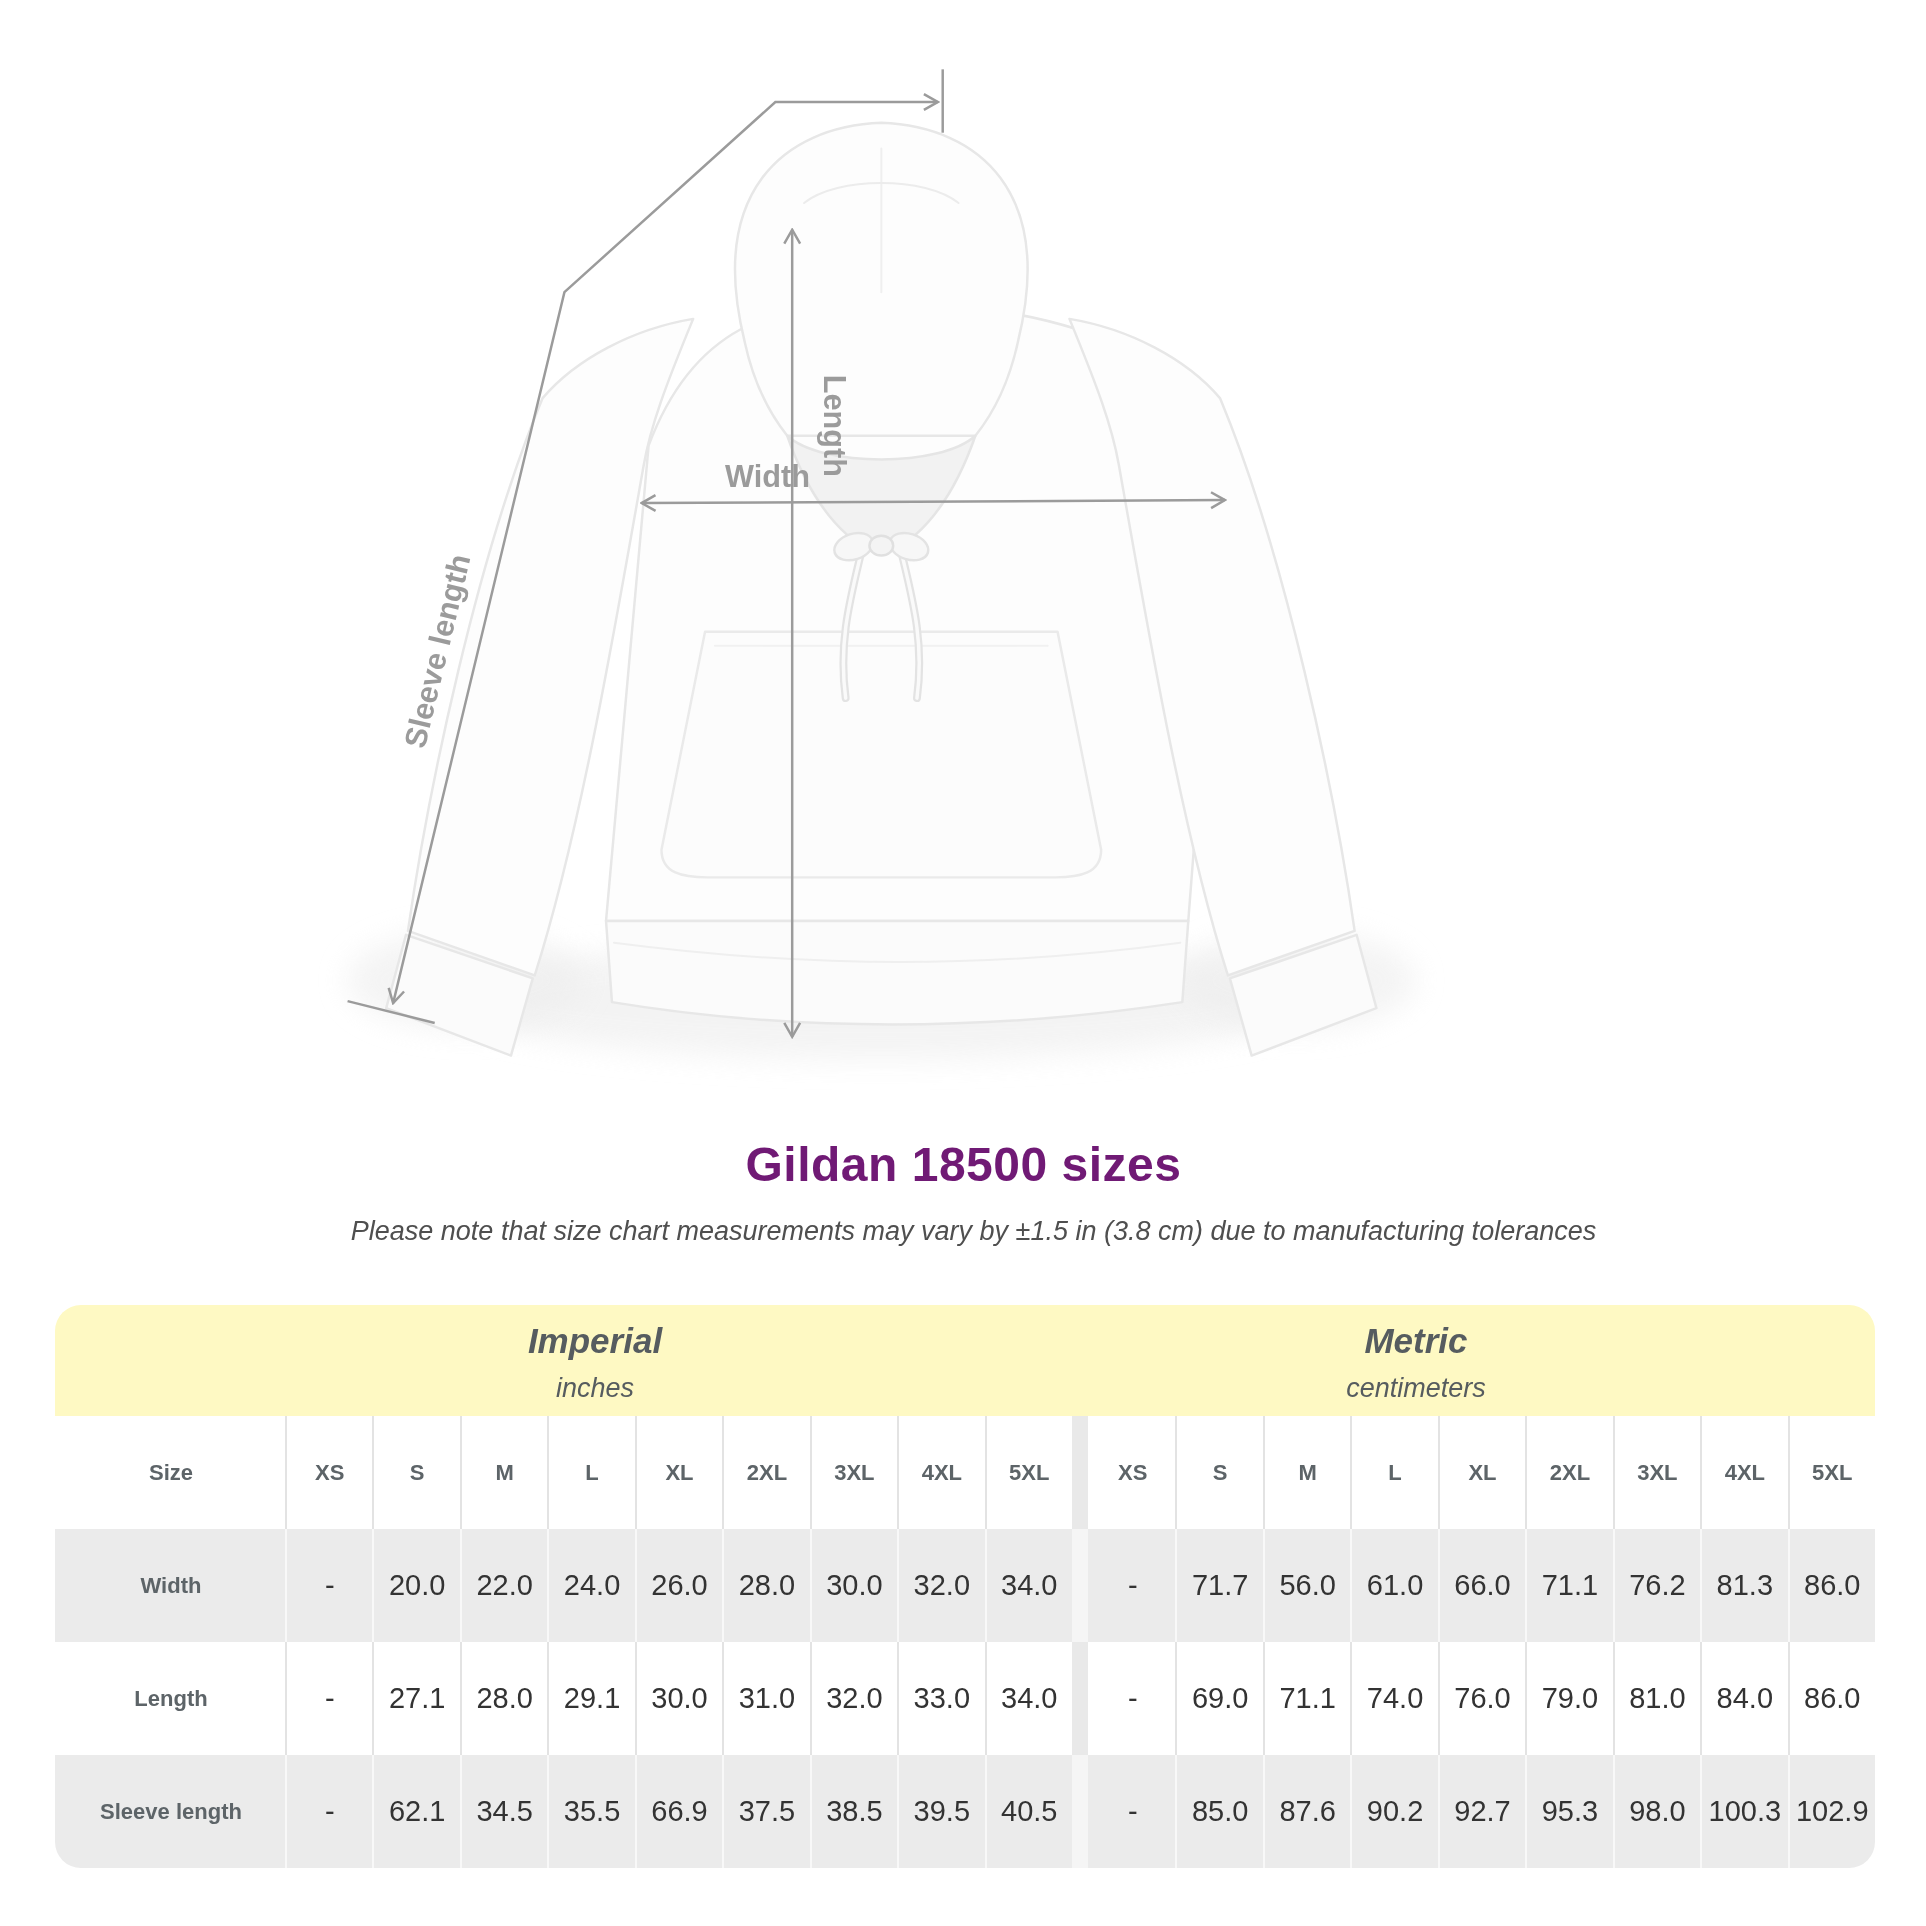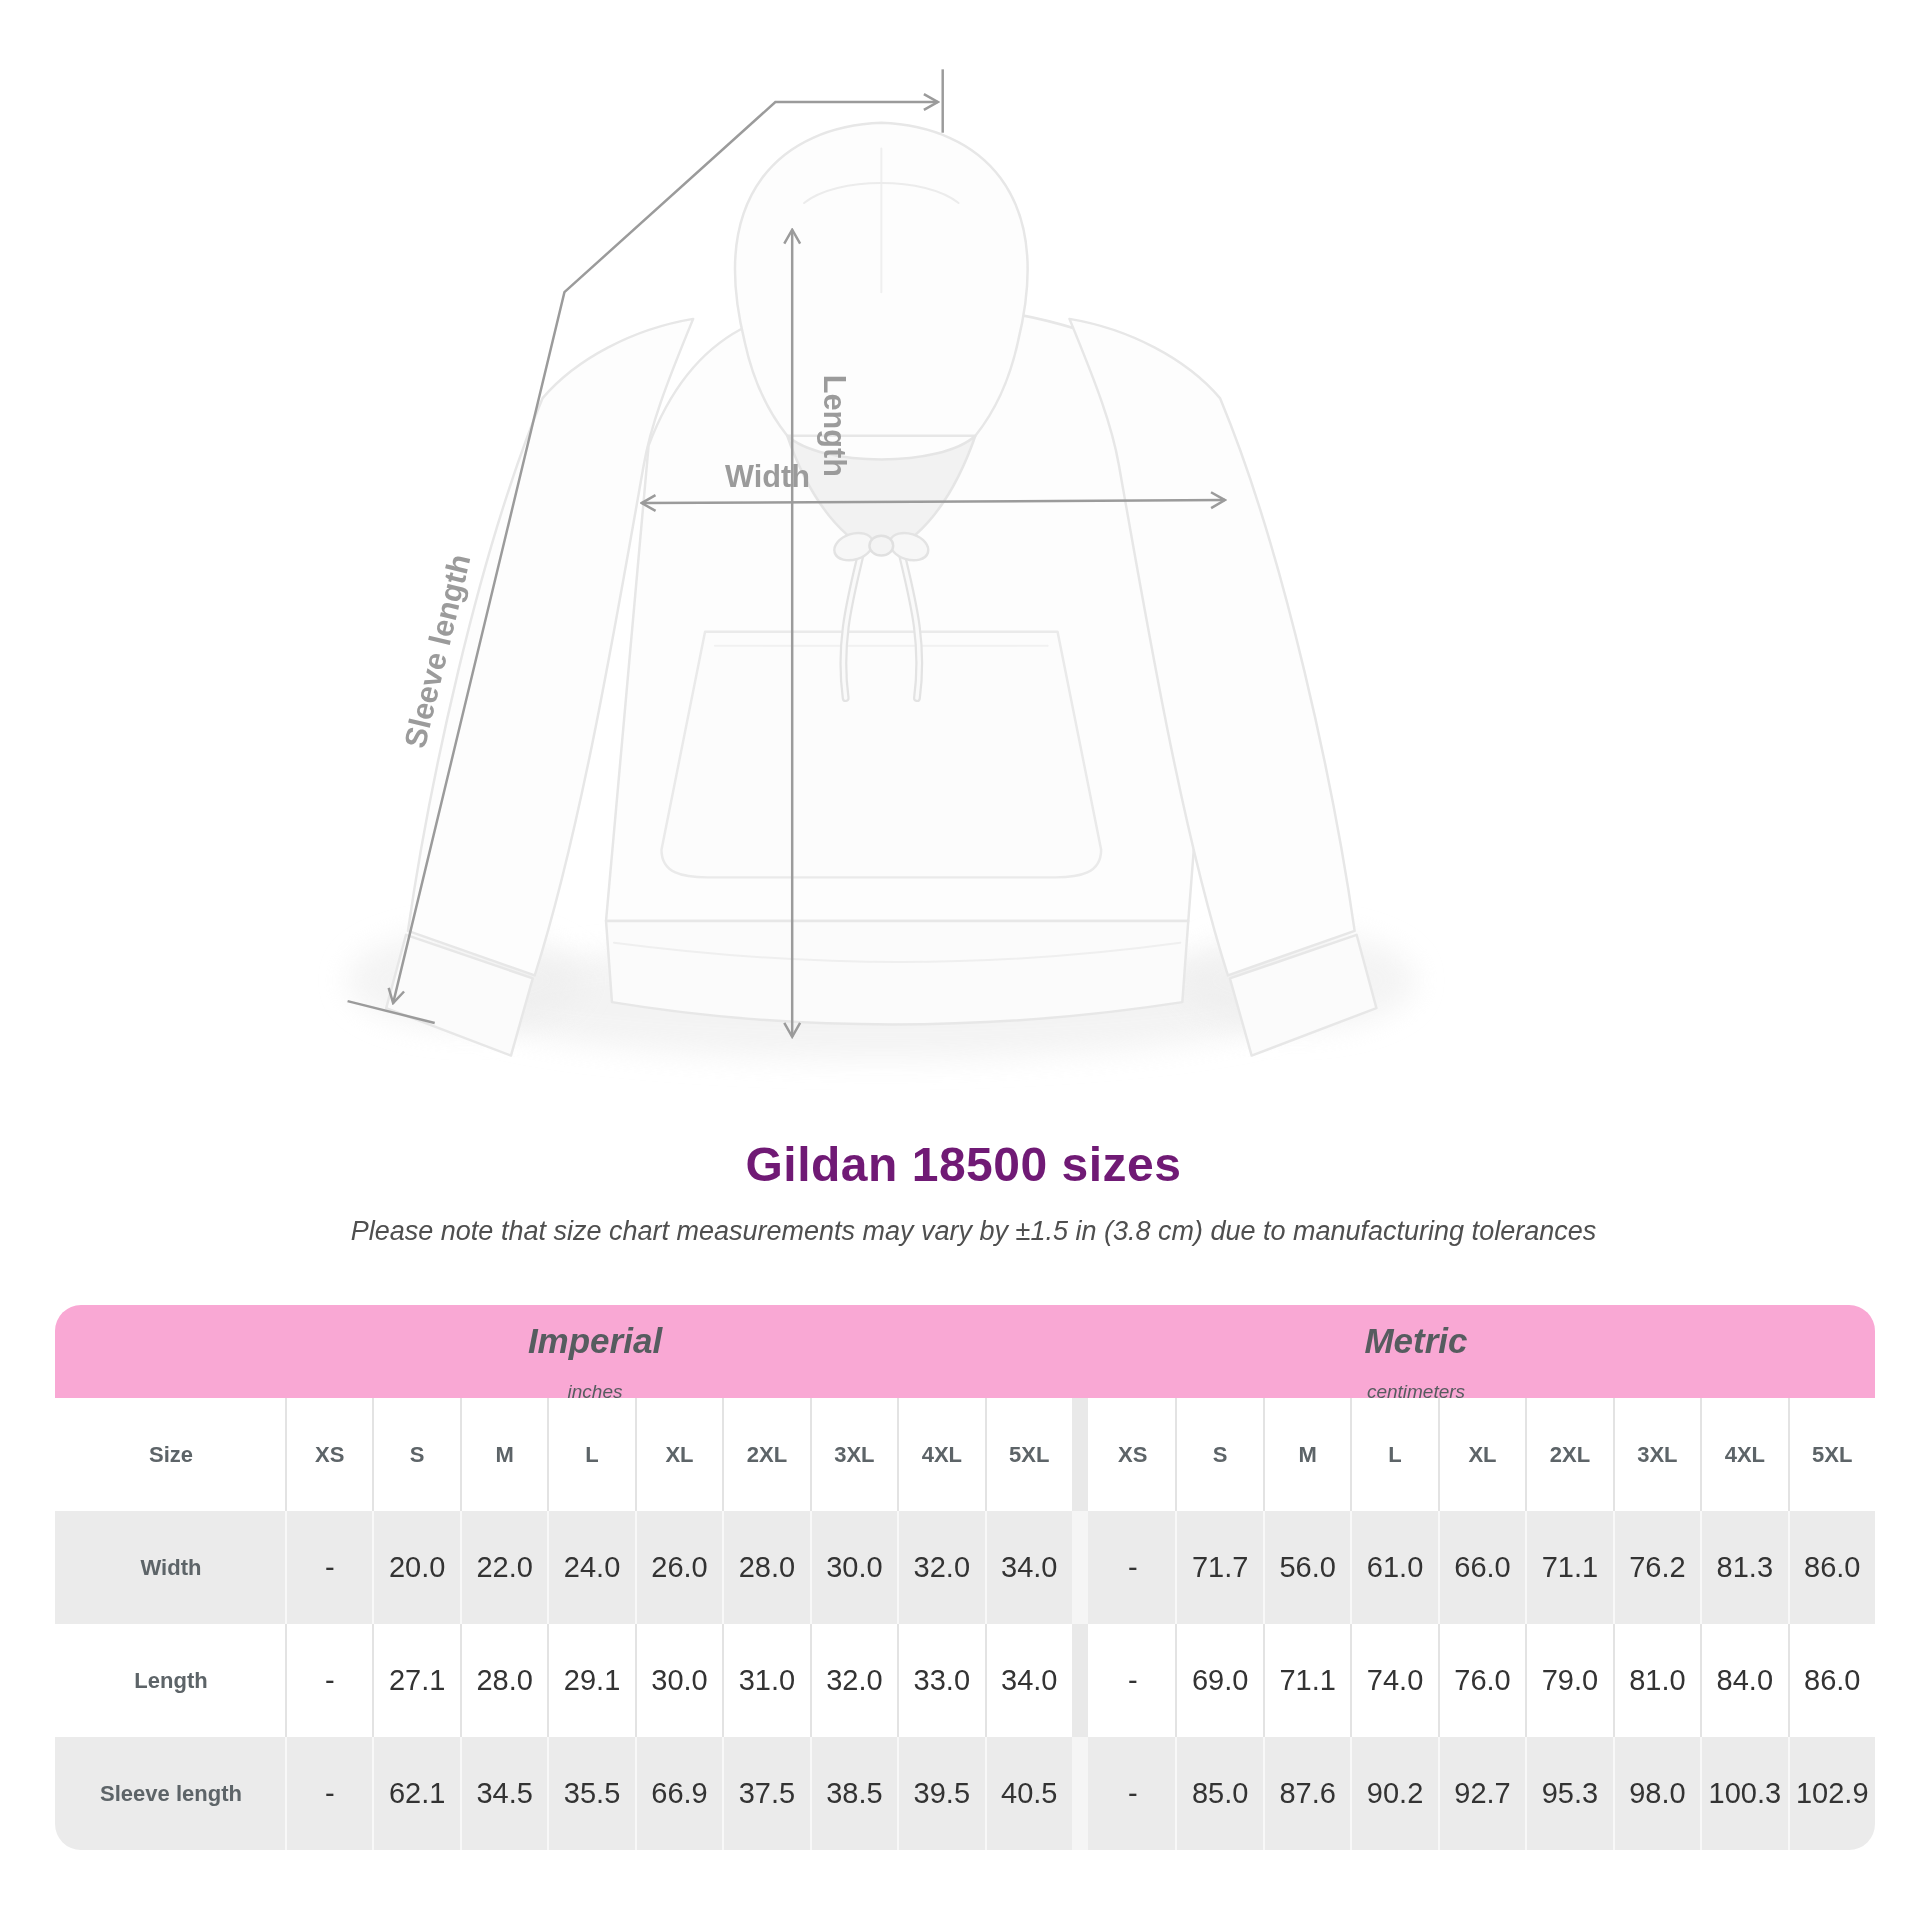--- a/index.html
+++ b/index.html
@@ -21,26 +21,26 @@
   }
   .page-subtitle{
     position:absolute;left:0;right:0;top:1216px;
     text-align:center;font-size:27px;font-style:italic;color:#4f4f4f;padding-left:20px;
   }
   
   .size-table{
     position:absolute;left:55px;top:1305px;width:1820px;
     border-radius:26px;overflow:hidden;
   }
-  .band{height:93px;background:#f9a8d4;position:relative;}
+  .band{height:111px;background:#fef9c3;position:relative;}
   .ugroup{position:absolute;top:16px;transform:translateX(-50%);text-align:center;color:#565c5f;}
   .ugroup-imperial{left:540px;}
   .ugroup-metric{left:1361px;}
   .uname{font-size:35px;font-weight:bold;font-style:italic;}
-  .uunit{font-size:19px;font-style:italic;margin-top:20px;}
+  .uunit{font-size:27px;font-style:italic;margin-top:12px;}
   .trow{
     display:grid;
     grid-template-columns:230px repeat(9,1fr) 16px repeat(9,1fr);
     height:113px;
   }
   .cell{
     display:flex;align-items:center;justify-content:center;
     font-size:29px;color:#333333;
     border-left:2px solid transparent;
   }

